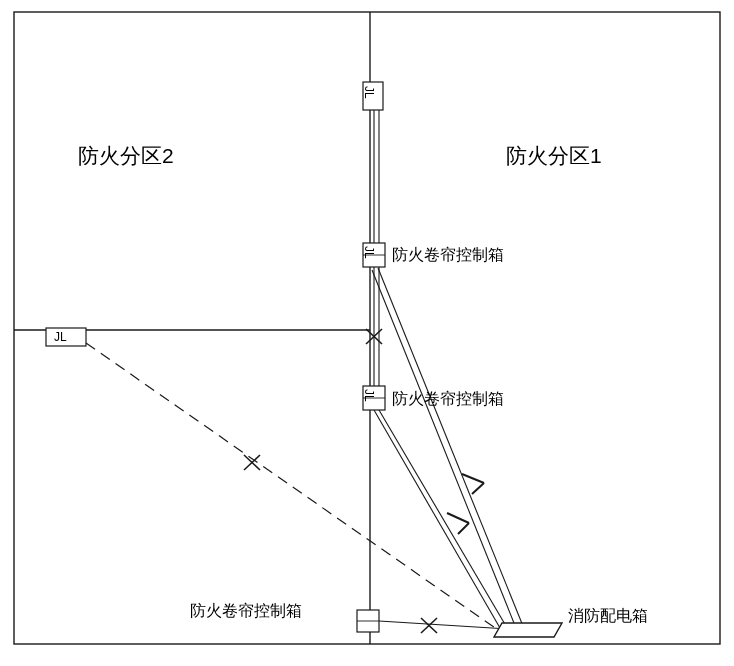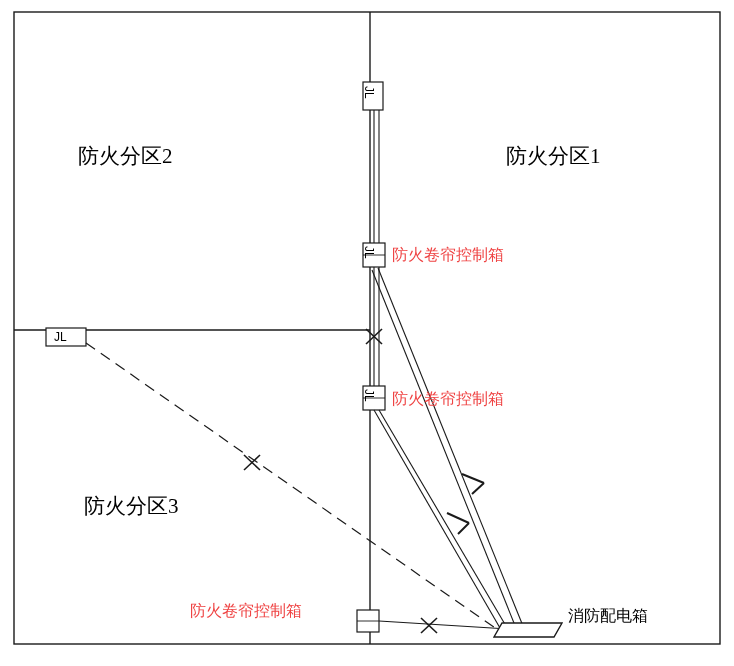--- a/index.html
+++ b/index.html
@@ -22,26 +22,26 @@
     left: 0;
     top: 0;
     width: 734px;
     height: 666px;
   }
   .zone-label {
     position: absolute;
     font-size: 21px;
     color: #000000;
     white-space: nowrap;
-    font-family: Liberation Serif, serif;
+    font-family: Liberation Sans, sans-serif;
   }
   .box-label {
     position: absolute;
     font-size: 16px;
-    color: #ef4444;
+    color: #000000;
     white-space: nowrap;
     font-family: "Liberation Sans", sans-serif;
   }
   .jl-label {
     position: absolute;
     font-size: 12px;
     color: #000000;
     white-space: nowrap;
     font-family: "Liberation Sans", sans-serif;
   }
@@ -126,21 +126,20 @@
     </g>
 
     <g>
       <line x1="421" y1="618" x2="437" y2="633" stroke="#1a1a1a" stroke-width="1.6"></line>
       <line x1="437" y1="618" x2="421" y2="633" stroke="#1a1a1a" stroke-width="1.6"></line>
     </g>
   </svg>
 
   <div class="zone-label" style="left:78px; top:142px;">防火分区2</div>
   <div class="zone-label" style="left:500px; top:142px;margin-left:6px;">防火分区1</div>
-  <div class="zone-label" style="left:84px; top:492px;">防火分区3</div>
 
   <div class="box-label" style="left:392px; top:245px;">防火卷帘控制箱</div>
   <div class="box-label" style="left:392px; top:389px;">防火卷帘控制箱</div>
   <div class="box-label" style="left:190px; top:601px;">防火卷帘控制箱</div>
 
   <div class="zone-label" style="left:568px; top:606px; font-size:16px;">消防配电箱</div>
 
   <div class="jl-label vertical" style="left:376px; top:86px;">JL</div>
   <div class="jl-label" style="left:54px; top:330px;">JL</div>
   <div class="jl-label vertical" style="left:376px; top:246px;">JL</div>

